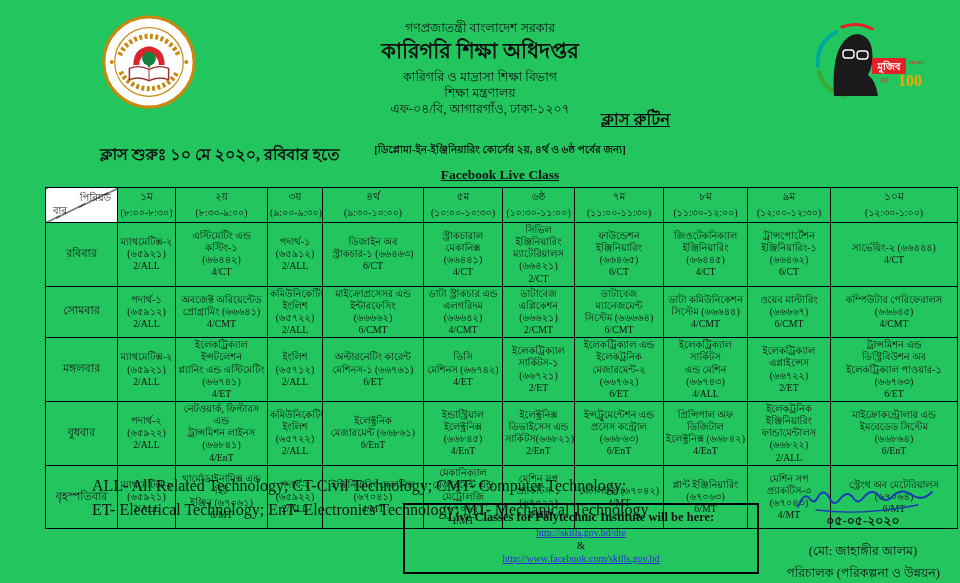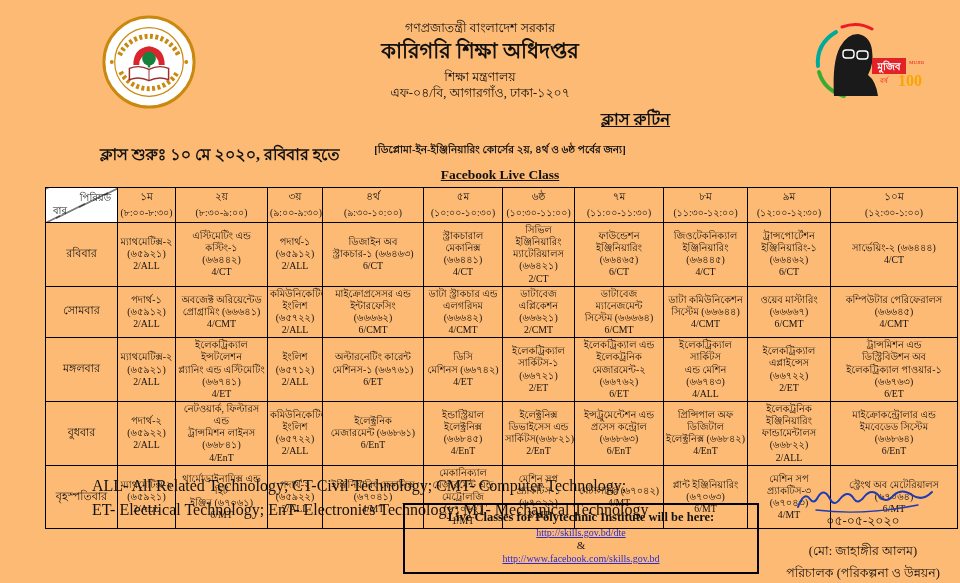--- a/index.html
+++ b/index.html
@@ -1,16 +1,16 @@
 <!DOCTYPE html>
 <html><head>
 <meta charset="utf-8">
 <style>
   html,body{margin:0;padding:0;background:#e8e8e8;}
-  .page{position:relative;width:960px;height:583px;background:#fdba74;
+  .page{position:relative;width:960px;height:583px;background:#22c55e;
         font-family:"Liberation Serif","DejaVu Serif",serif;color:#111;overflow:hidden;}
   
   .seal{position:absolute;left:100px;top:13px;}
   .mujib{position:absolute;left:806px;top:20px;}
   .gov-header{position:absolute;left:230px;top:20px;width:500px;text-align:center;line-height:1.3;}
   .g1{font-size:12.5px;}
   .g2{font-size:21px;font-weight:bold;margin:2px 0 3px;}
   
   .class-start{position:absolute;left:100px;top:142px;font-size:16px;font-weight:bold;}
   .title-center{position:absolute;left:330px;top:107px;width:340px;text-align:center;}
@@ -37,21 +37,21 @@
   .c-bot{position:absolute;bottom:2px;left:7px;font-size:10px;}
   
   .legend{position:absolute;left:48px;top:474px;font-size:16px;line-height:1.5;margin-left:44px;}
   .live-box{position:absolute;left:403px;top:503px;width:356px;box-sizing:border-box;
         border:2px solid #000;text-align:center;padding:5px 16px 8px;}
   .lb-title{font-size:12.5px;font-weight:bold;}
   .lb-link{display:block;font-size:10px;color:#2b2bd5;text-decoration:underline;margin-top:2px;}
   .lb-amp{font-size:11px;margin-top:1px;}
   .sign-block{position:absolute;left:768px;top:485px;width:190px;text-align:center;}
   .sig{display:block;margin:0 auto;}
-  .sig-date{font-size:12.5px;margin-top:-3px;}
+  .sig-date{font-size:12.5px;margin-top:-3px;font-weight:bold;}
   .sig-name{font-size:12.5px;margin-top:10px;}
   .sig-desig{font-size:12.5px;margin-top:2px;}
 </style>
 </head>
 <body>
 
 <div class="page">
 
   <svg class="seal" width="98" height="98" viewBox="0 0 100 100">
     <circle cx="50" cy="50" r="46" fill="#fff" stroke="#c9880e" stroke-width="3"></circle>
@@ -63,20 +63,21 @@
     <path d="M34 53 Q34 36 50 34 Q66 36 66 53 L60 53 Q60 43 50 41.5 Q40 43 40 53 Z" fill="#d9262c"></path>
     <circle cx="50" cy="46.5" r="7" fill="#17803c"></circle>
     <rect x="48.7" y="49" width="2.6" height="6.5" fill="#17803c"></rect>
     <path d="M30 56.5 Q40 52.5 50 57.5 Q60 52.5 70 56.5 L70 68 Q60 64 50 69 Q40 64 30 68 Z" fill="#fff" stroke="#9c3030" stroke-width="1.5"></path>
     <line x1="50" y1="57.5" x2="50" y2="69" stroke="#9c3030" stroke-width="1"></line>
   </svg>
 
   <div class="gov-header">
     <div class="g1">গণপ্রজাতন্ত্রী বাংলাদেশ সরকার</div>
     <div class="g2">কারিগরি শিক্ষা অধিদপ্তর</div>
+    <div class="g1">কারিগরি ও মাদ্রাসা শিক্ষা বিভাগ</div>
     <div class="g1">শিক্ষা মন্ত্রণালয়</div>
     <div class="g1">এফ-০৪/বি, আগারগাঁও, ঢাকা-১২০৭</div>
   </div>
 
   <svg class="mujib" width="120" height="85" viewBox="0 0 120 85">
     <path d="M30 12 Q10 24 12 46" fill="none" stroke="#00a99d" stroke-width="4" stroke-linecap="round"></path>
     <path d="M13 52 Q18 70 38 76" fill="none" stroke="#3aaa35" stroke-width="4" stroke-linecap="round"></path>
     <path d="M36 7 Q52 1 66 9" fill="none" stroke="#ed1c24" stroke-width="3" stroke-linecap="round"></path>
     <path d="M28 76 Q26 42 34 27 Q41 14 52 14 Q64 16 66 30 Q68 44 62 55 Q70 61 72 76 Z" fill="#1a1a1a"></path>
     <rect x="37" y="30" width="11" height="8" rx="3" fill="none" stroke="#fff" stroke-width="1.4"></rect>

